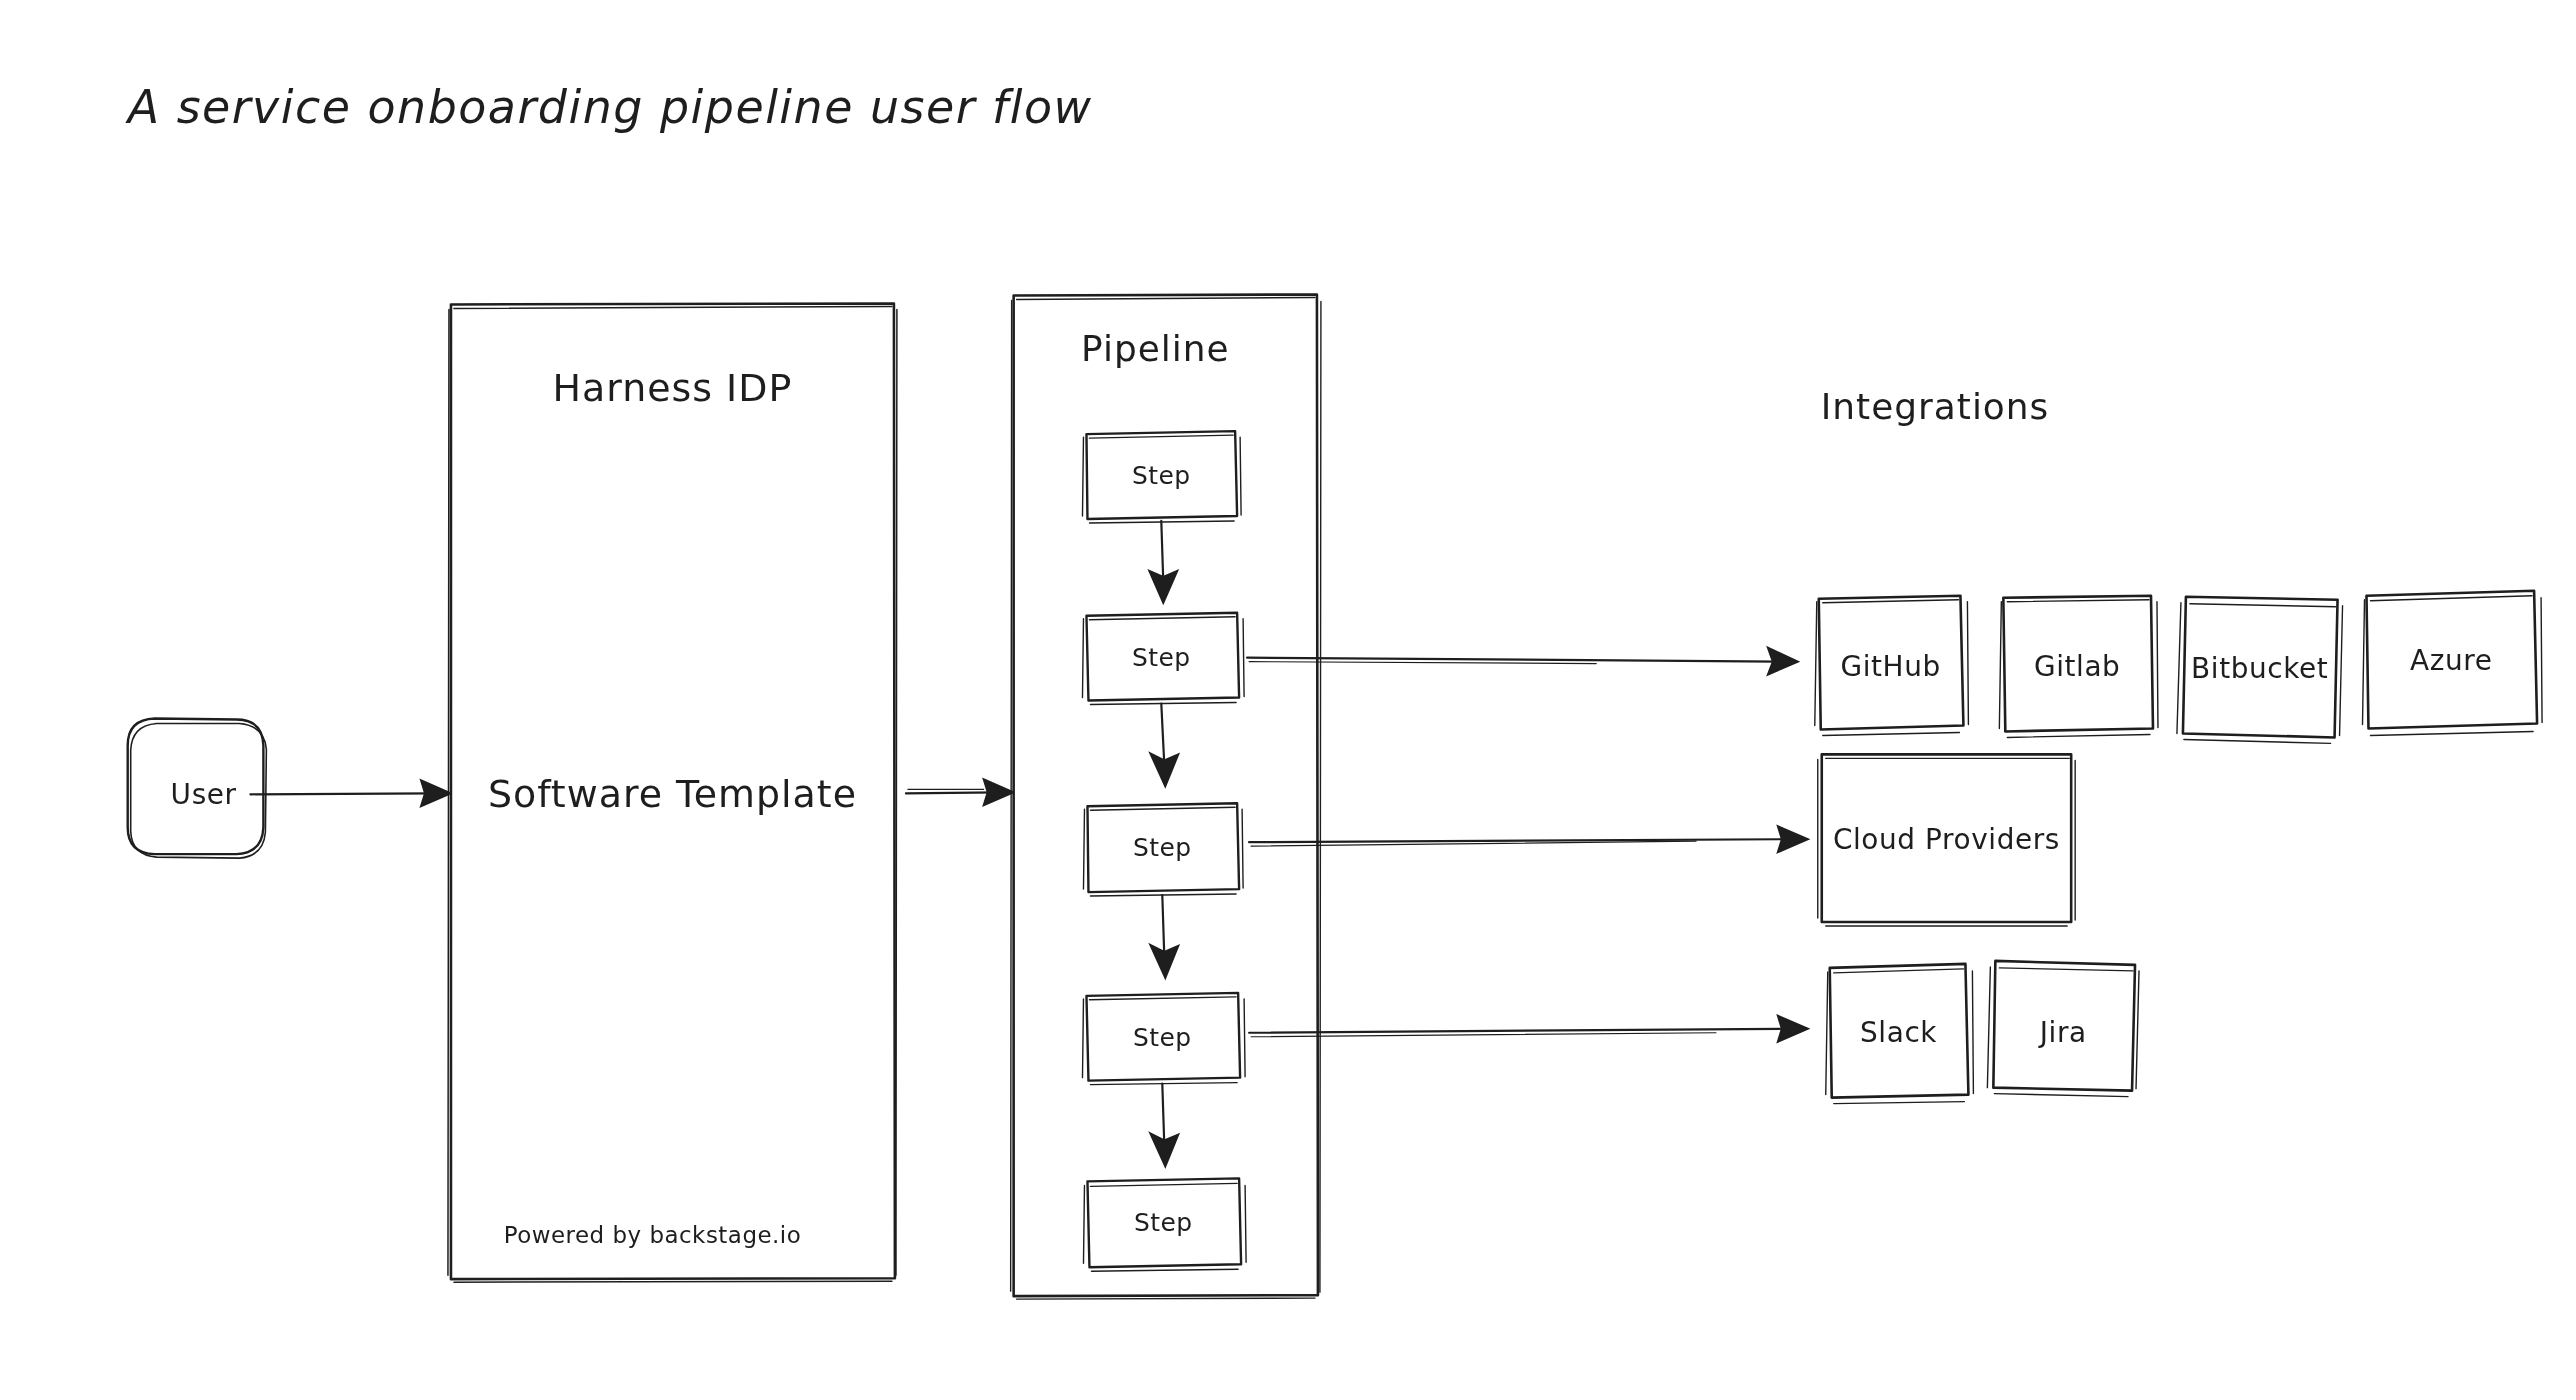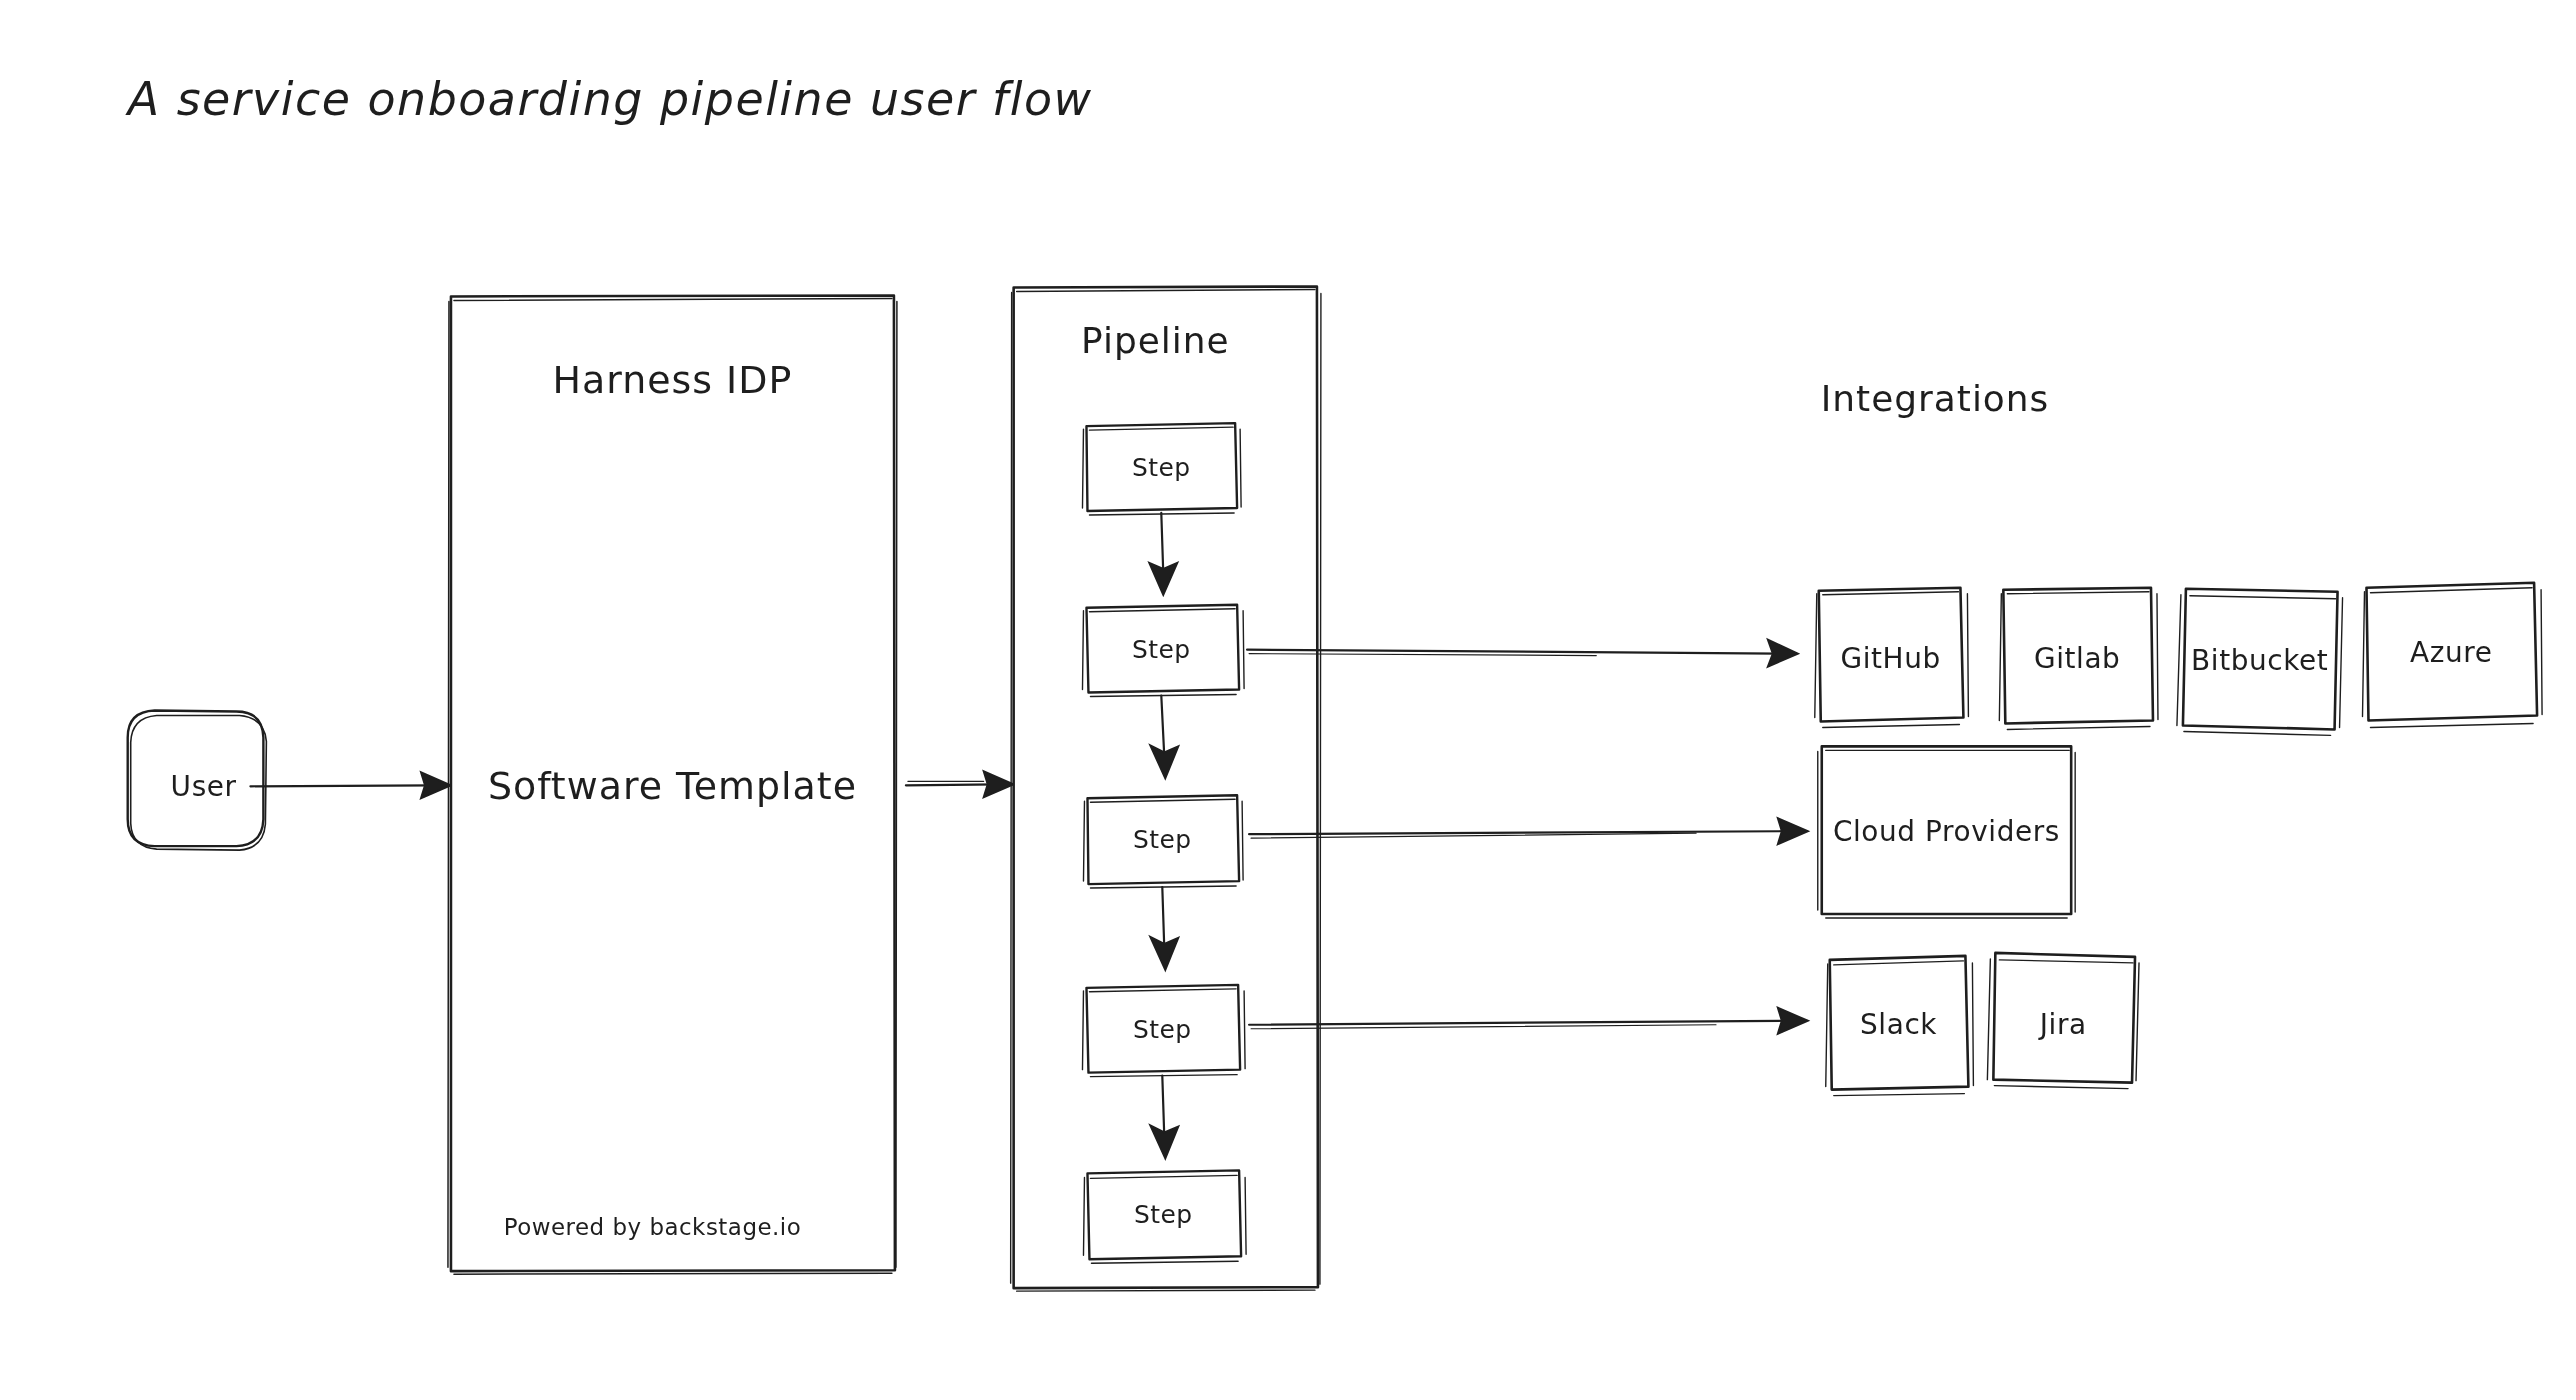--- a/index.html
+++ b/index.html
@@ -9,21 +9,21 @@
   }
   body {
     width: 2576px;
     height: 1401px;
     position: relative;
     overflow: hidden;
     font-family: "DejaVu Sans", sans-serif;
   }
   #canvas-root {
     position: absolute;
-    left: 0; top: 0;
+    left: 0; top: 8px;
     width: 2576px;
     height: 1213px;
   }
   svg.scene {
     display: block;
     width: 2576px;
     height: 1401px;
   }
   .stroke {
     fill: none;

